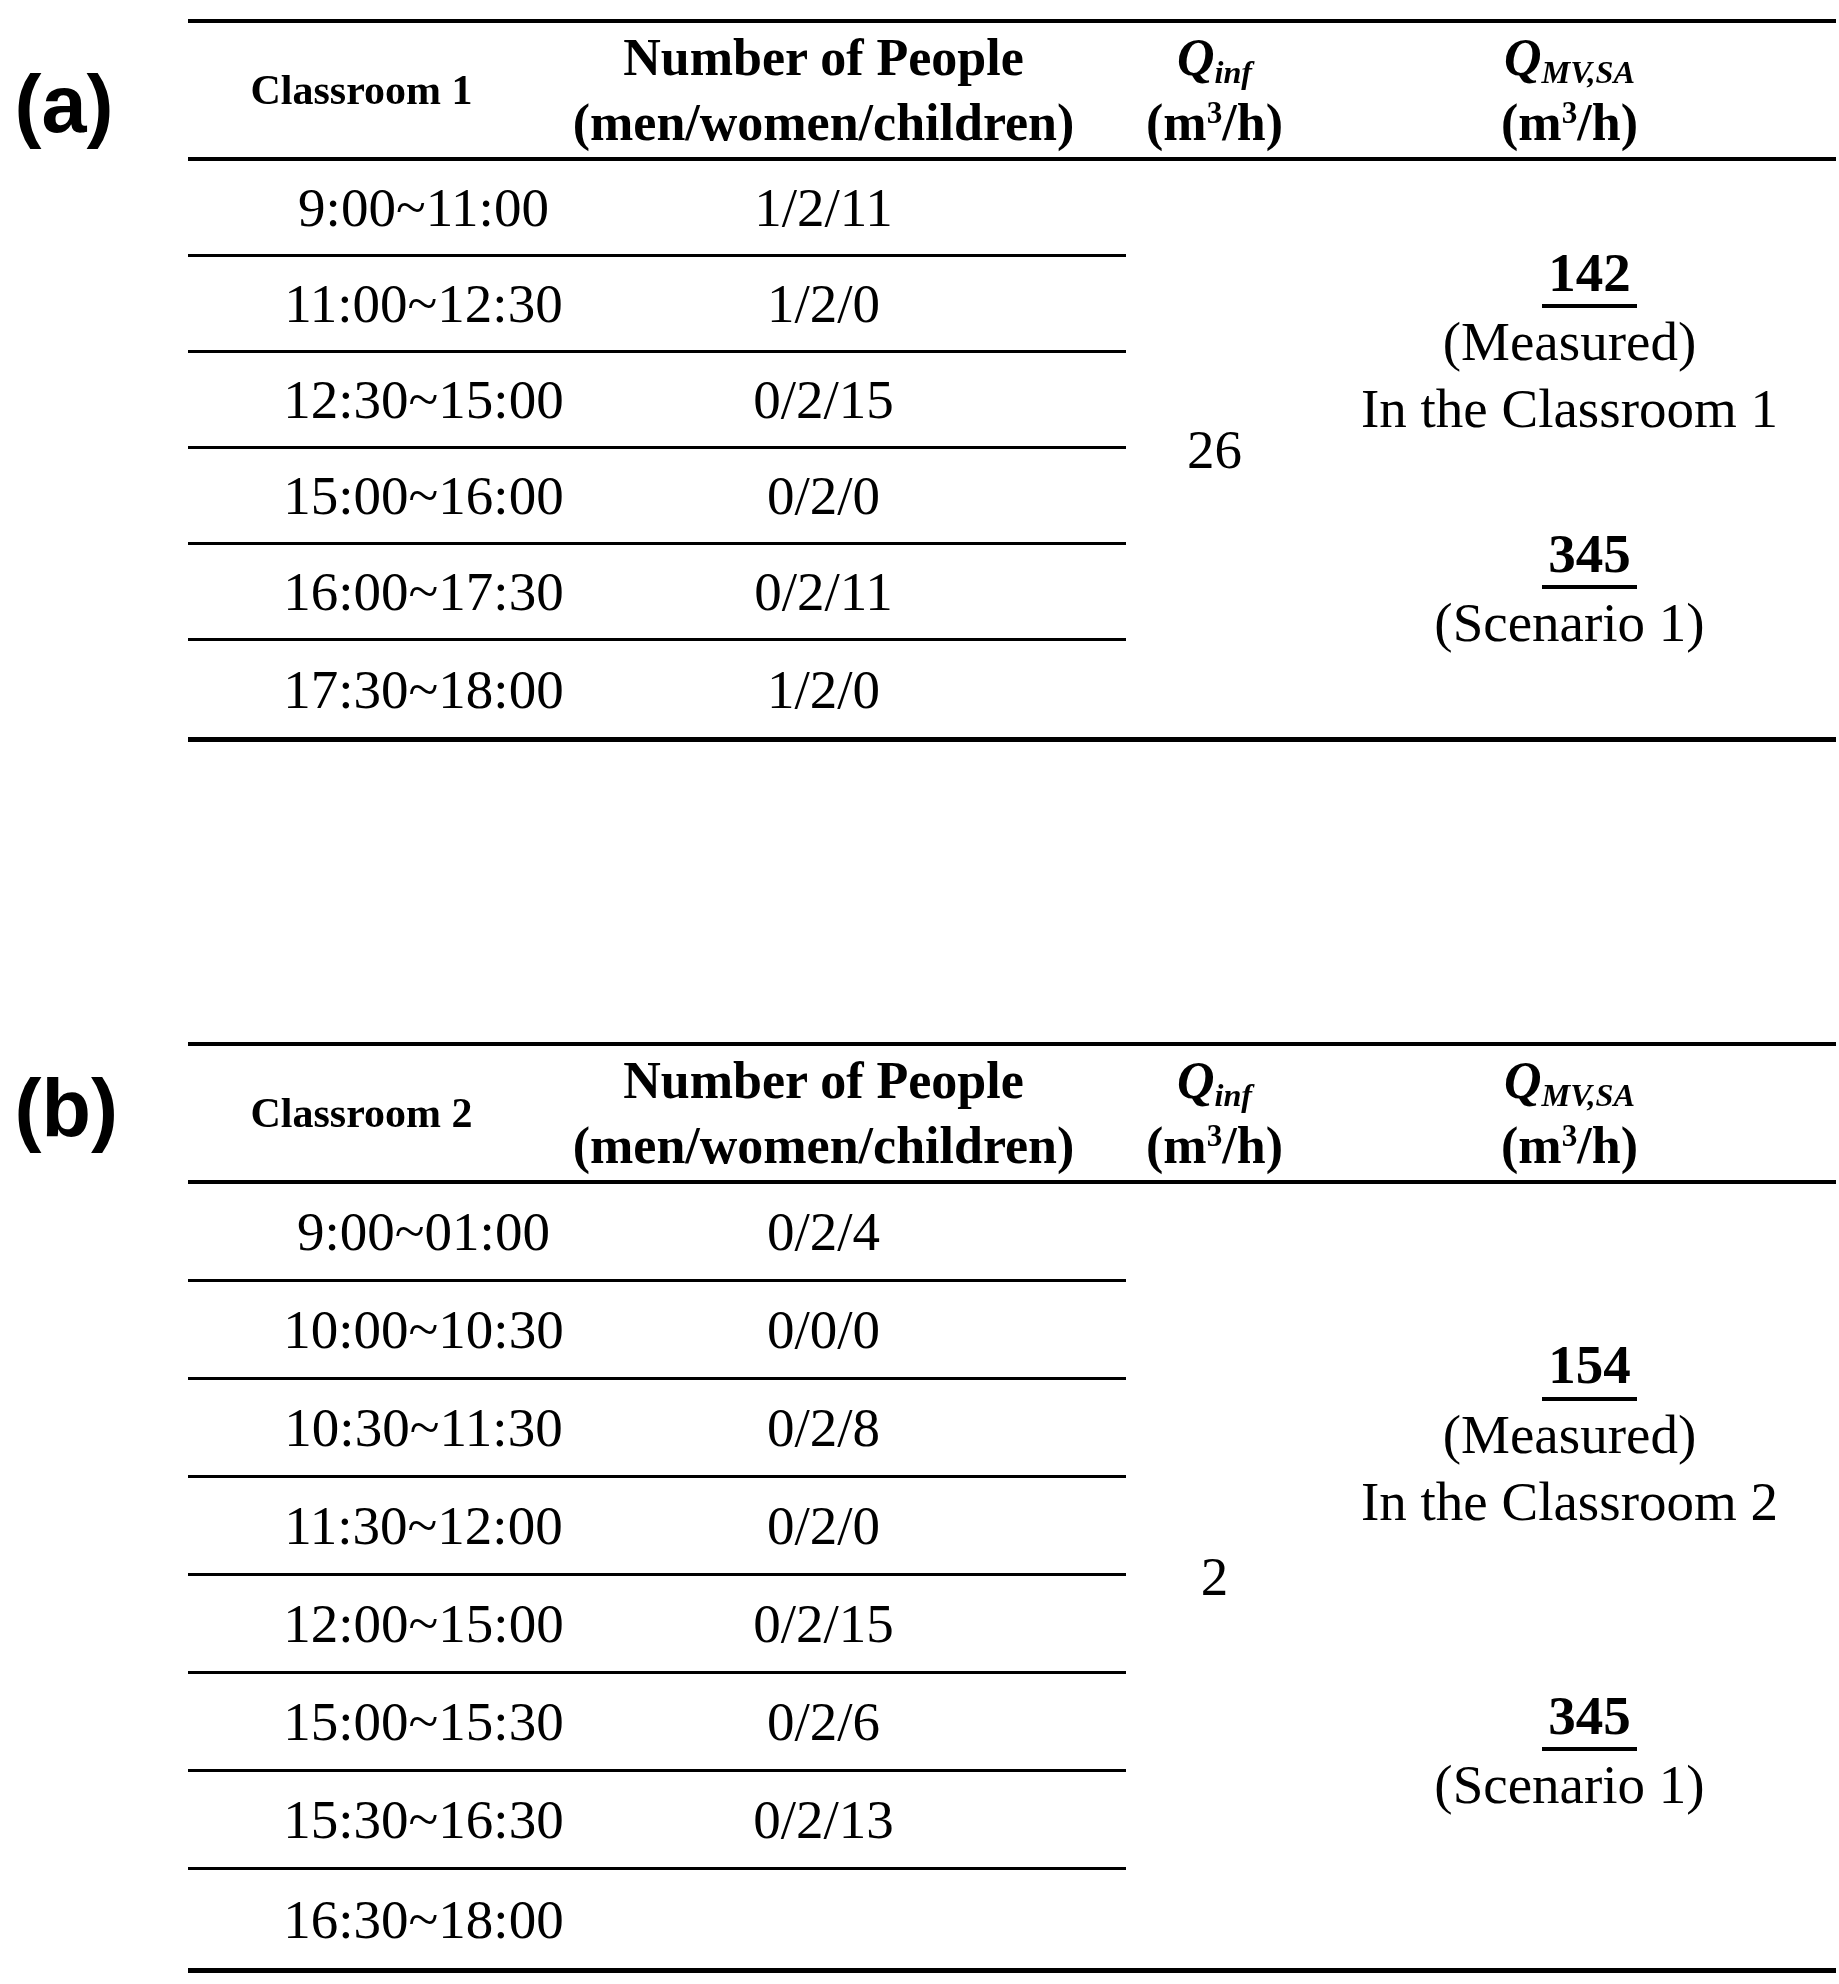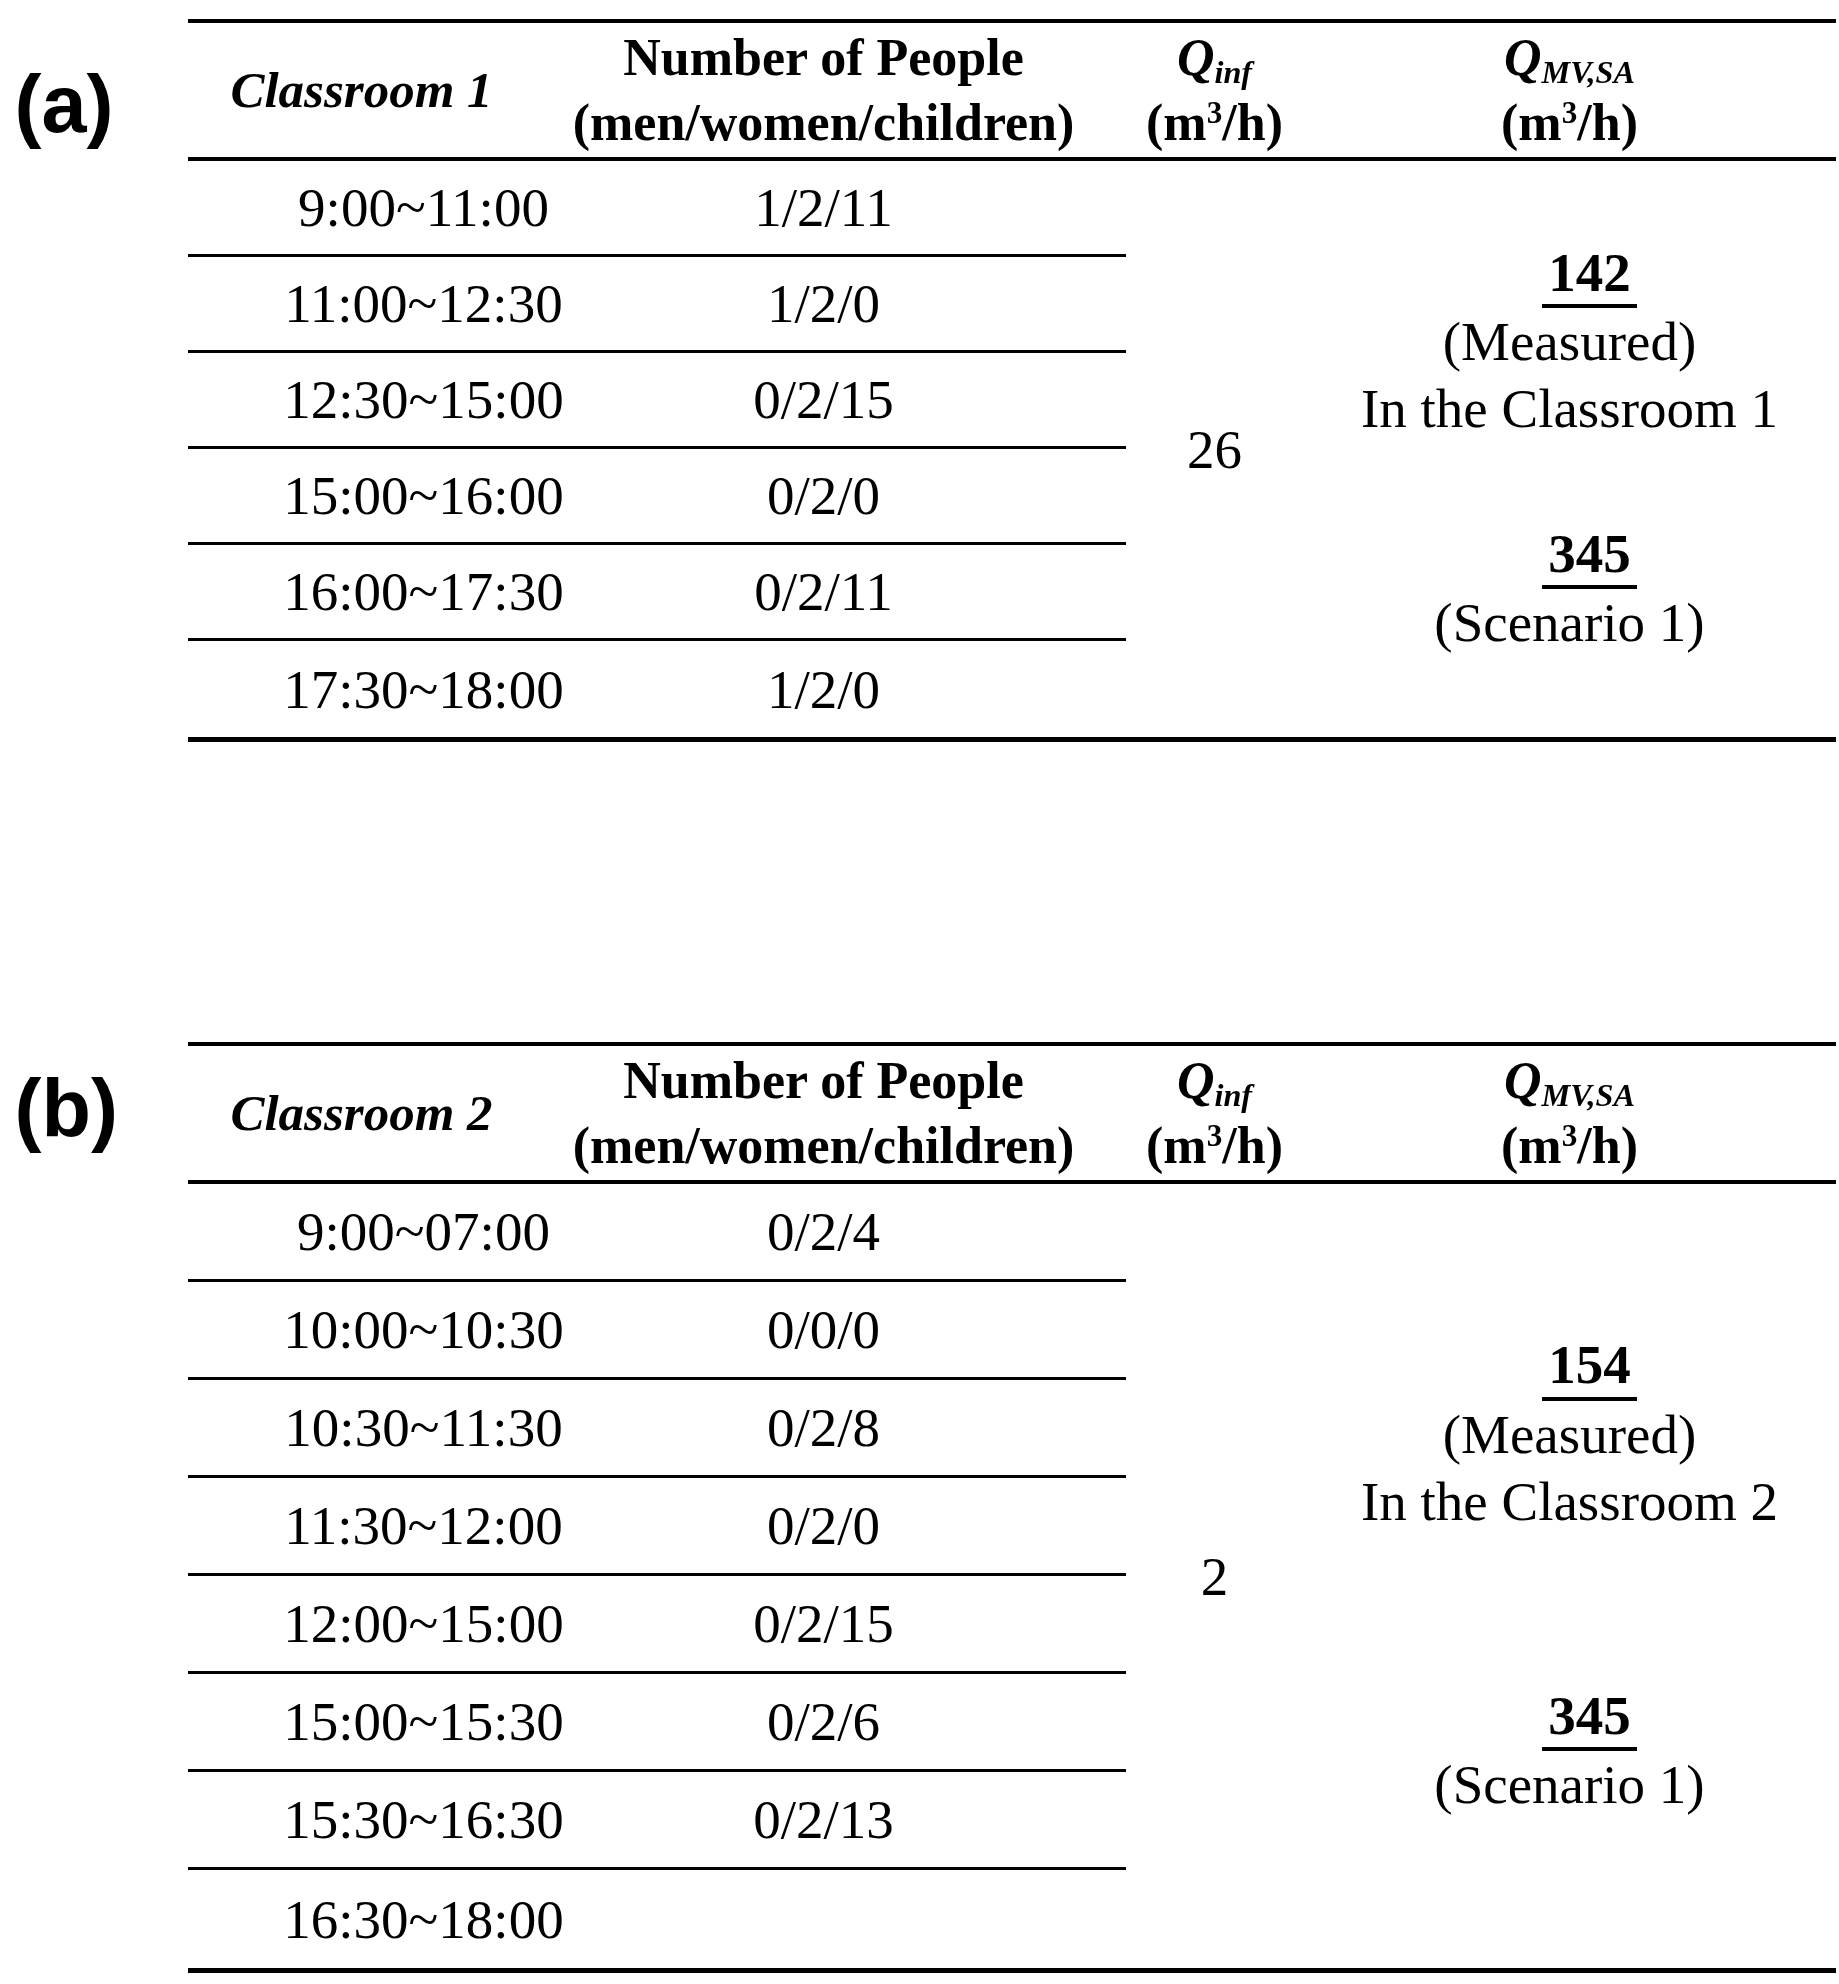--- a/index.html
+++ b/index.html
@@ -32,21 +32,21 @@
   .tbl.tb{ top:1042px; grid-template-rows:138px repeat(8,98px); }
 
   .hcell{
     grid-row:1;
     border-bottom:4.4px solid #000;
     font-weight:bold; font-size:52px; line-height:65px;
     display:flex; flex-direction:column;
     justify-content:center; align-items:center;
     white-space:nowrap; overflow:visible;
   }
-  .hcell.room{ grid-column:1; padding-right:124px; font-size:51px;font-style:italic; }
+  .hcell.room{ grid-column:1; padding-right:124px; font-size:42px; }
   .hcell.people{ grid-column:2; padding-right:138px; }
   .hcell.qinf{ grid-column:3; }
   .hcell.qmv{ grid-column:4; }
 
   .qsym{ font-style:italic; font-weight:bold; }
   .qsym sub{
     font-size:0.62em; font-style:italic; font-weight:bold;
     vertical-align:-0.25em; line-height:0;
   }
   .unit sup{ font-size:0.6em; vertical-align:0.55em; line-height:0; }
@@ -139,21 +139,21 @@
   </div>
   <div class="hcell qinf">
     <span class="qsym"><span>Q</span><sub>inf</sub></span>
     <span class="unit"><span>(m</span><sup>3</sup><span>/h)</span></span>
   </div>
   <div class="hcell qmv">
     <span class="qsym"><span>Q</span><sub>MV,SA</sub></span>
     <span class="unit"><span>(m</span><sup>3</sup><span>/h)</span></span>
   </div>
 
-  <div class="cell time sep" style="grid-row:2">9:00~07:00</div>
+  <div class="cell time sep" style="grid-row:2">9:00~01:00</div>
   <div class="cell people sep" style="grid-row:2">0/2/4</div>
   <div class="cell time sep" style="grid-row:3">10:00~10:30</div>
   <div class="cell people sep" style="grid-row:3">0/0/0</div>
   <div class="cell time sep" style="grid-row:4">10:30~11:30</div>
   <div class="cell people sep" style="grid-row:4">0/2/8</div>
   <div class="cell time sep" style="grid-row:5">11:30~12:00</div>
   <div class="cell people sep" style="grid-row:5">0/2/0</div>
   <div class="cell time sep" style="grid-row:6">12:00~15:00</div>
   <div class="cell people sep" style="grid-row:6">0/2/15</div>
   <div class="cell time sep" style="grid-row:7">15:00~15:30</div>

